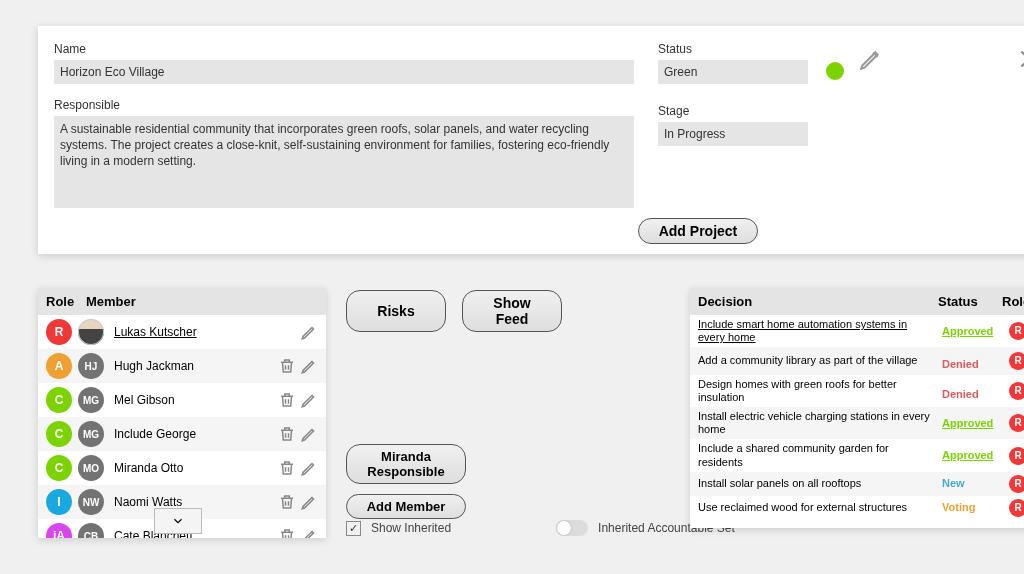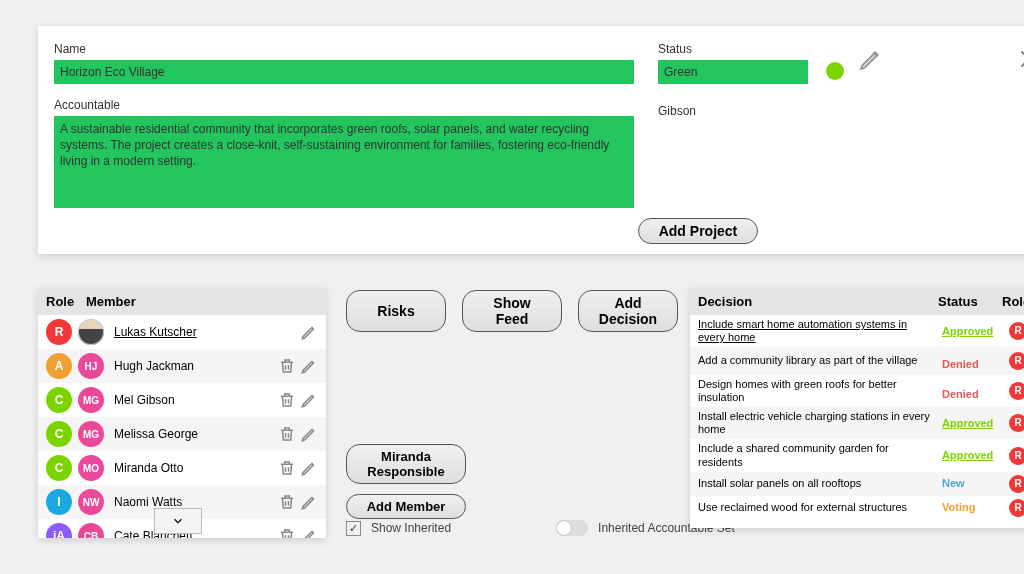--- a/index.html
+++ b/index.html
@@ -3,21 +3,21 @@
 <meta charset="utf-8">
 <style>
 * { box-sizing: border-box; margin: 0; padding: 0; font-family: "Segoe UI", Arial, sans-serif; }
 body { background: #f0f0f0; width: 1024px; height: 574px; position: relative; overflow: hidden; }
 
 
 .card { background: #fff; box-shadow: 0 2px 8px rgba(0,0,0,0.15); position: absolute; }
 .top-card { top: 26px; left: 38px; width: 1020px; height: 228px; padding: 16px; }
 
 .field-label { font-size: 12px; color: #333; margin-bottom: 4px; }
-.field-input { background: #22c55e; border: none; padding: 5px 6px; font-size: 12px; color: #333; width: 100%; font-family: inherit; }
+.field-input { background: #e5e5e5; border: none; padding: 5px 6px; font-size: 12px; color: #333; width: 100%; font-family: inherit; }
 .name-group { position: absolute; top: 16px; left: 16px; width: 580px; }
 .desc-group { position: absolute; top: 72px; left: 16px; width: 580px; }
 .desc-group textarea { height: 92px; resize: none; line-height: 1.35; }
 
 .status-group { position: absolute; top: 16px; left: 620px; width: 150px; }
 .stage-group { position: absolute; top: 78px; left: 620px; width: 150px; }
 
 .status-dot { position: absolute; top: 36px; left: 788px; width: 18px; height: 18px; border-radius: 50%; background: #7bd400; }
 .pencil-top { position: absolute; top: 20px; left: 820px; width: 26px; height: 26px; color: #999; cursor: pointer; }
 .close-x { position: absolute; top: 20px; right: 16px; width: 26px; height: 26px; color: #888; cursor: pointer; }
@@ -26,21 +26,21 @@
 .add-project-btn { position: absolute; bottom: 10px; left: 600px; width: 120px; text-align: center; }
 
 
 .members-panel { top: 288px; left: 38px; width: 288px; height: 250px; overflow: hidden; }
 .members-header { display: flex; padding: 6px 8px; font-size: 13px; font-weight: 700; background: #e4e4e4; }
 .members-header .col-role { width: 40px; }
 .members-header .col-member { flex: 1; }
 .mrow { display: flex; align-items: center; padding: 4px 8px; font-size: 12px; }
 .mrow.alt { background: #f5f5f5; }
 .role-dot { width: 26px; height: 26px; border-radius: 50%; color: #fff; font-weight: 700; font-size: 12px; display: flex; align-items: center; justify-content: center; }
-.avatar-dot { width: 26px; height: 26px; border-radius: 50%; background: #ec4899; color: #fff; font-size: 10px; font-weight: 600; display: flex; align-items: center; justify-content: center; margin-left: 6px; position: relative; overflow: hidden; }
+.avatar-dot { width: 26px; height: 26px; border-radius: 50%; background: #737373; color: #fff; font-size: 10px; font-weight: 600; display: flex; align-items: center; justify-content: center; margin-left: 6px; position: relative; overflow: hidden; }
 .avatar-img { width: 26px; height: 26px; border-radius: 50%; margin-left: 6px; background: linear-gradient(#e8d5c0 40%, #444 40%); box-shadow: inset 0 0 0 1px #ccc; }
 .mname { margin-left: 10px; flex: 1; }
 .mname.underline { text-decoration: underline; }
 .trash-icon, .pencil-icon { width: 18px; height: 18px; color: #888; cursor: pointer; margin-left: 4px; }
 .trash-icon svg, .pencil-icon svg { width: 100%; height: 100%; }
 
 .chevron-box { position: absolute; top: 220px; left: 116px; width: 48px; height: 26px; background: #f4f4f4; border: 1px solid #bbb; display: flex; align-items: center; justify-content: center; cursor: pointer; z-index: 5; }
 
 
 .mid-btns { position: absolute; top: 290px; left: 346px; display: flex; gap: 16px; }
@@ -77,29 +77,30 @@
 </style>
 </head>
 <body>
 
 <div class="card top-card">
   <div class="name-group">
     <div class="field-label">Name</div>
     <input class="field-input" value="Horizon Eco Village" style="">
   </div>
   <div class="desc-group">
-    <div class="field-label">Accountable</div>
+    <div class="field-label">Responsible</div>
     <textarea class="field-input" style="">A sustainable residential community that incorporates green roofs, solar panels, and water recycling systems. The project creates a close-knit, self-sustaining environment for families, fostering eco-friendly living in a modern setting.</textarea>
   </div>
   <div class="status-group">
     <div class="field-label">Status</div>
     <input class="field-input" value="Green" style="">
   </div>
   <div class="stage-group">
-    <div class="field-label">Gibson</div>
+    <div class="field-label">Stage</div>
+    <input class="field-input" value="In Progress" style="">
   </div>
   <div class="status-dot"></div>
   <div class="pencil-top">
     <svg viewBox="0 0 24 24">
         <path d="M3 21l3-1 12-12-2-2L4 18l-1 3z"></path>
         <path d="M14 6l4 4"></path>
       </svg>
   </div>
   <div class="close-x">
     <svg viewBox="0 0 24 24">
@@ -144,21 +145,21 @@
         <span class="trash-icon" style="visibility:visible"><svg viewBox="0 0 24 24">
             <path d="M4 7h16M9 7V4h6v3M6 7l1 13h10l1-13M10 11v6M14 11v6"></path>
           </svg></span>
         <span class="pencil-icon"><svg viewBox="0 0 24 24">
             <path d="M3 21l3-1 12-12-2-2L4 18l-1 3z"></path>
           </svg></span>
       </div>
       <div class="mrow alt">
         <span class="role-dot" style="background:#7bd400">C</span>
         <span class="avatar-dot">MG</span>
-        <span class="mname">Melissa George</span>
+        <span class="mname">Include George</span>
         <span class="trash-icon" style="visibility:visible"><svg viewBox="0 0 24 24">
             <path d="M4 7h16M9 7V4h6v3M6 7l1 13h10l1-13M10 11v6M14 11v6"></path>
           </svg></span>
         <span class="pencil-icon"><svg viewBox="0 0 24 24">
             <path d="M3 21l3-1 12-12-2-2L4 18l-1 3z"></path>
           </svg></span>
       </div>
       <div class="mrow">
         <span class="role-dot" style="background:#7bd400">C</span>
         <span class="avatar-dot">MO</span>
@@ -175,42 +176,41 @@
         <span class="avatar-dot">NW</span>
         <span class="mname">Naomi Watts</span>
         <span class="trash-icon" style="visibility:visible"><svg viewBox="0 0 24 24">
             <path d="M4 7h16M9 7V4h6v3M6 7l1 13h10l1-13M10 11v6M14 11v6"></path>
           </svg></span>
         <span class="pencil-icon"><svg viewBox="0 0 24 24">
             <path d="M3 21l3-1 12-12-2-2L4 18l-1 3z"></path>
           </svg></span>
       </div>
       <div class="mrow">
-        <span class="role-dot" style="background:#8b5cf6">iA</span>
+        <span class="role-dot" style="background:#d946ef">iA</span>
         <span class="avatar-dot">CB</span>
         <span class="mname">Cate Blanchett</span>
         <span class="trash-icon" style="visibility:visible"><svg viewBox="0 0 24 24">
             <path d="M4 7h16M9 7V4h6v3M6 7l1 13h10l1-13M10 11v6M14 11v6"></path>
           </svg></span>
         <span class="pencil-icon"><svg viewBox="0 0 24 24">
             <path d="M3 21l3-1 12-12-2-2L4 18l-1 3z"></path>
           </svg></span>
       </div>
     </div>
   <div class="chevron-box">
     <svg width="14" height="14" viewBox="0 0 24 24">
         <path d="M6 9l6 6 6-6"></path>
       </svg>
   </div>
 </div>
 
 <div class="mid-btns">
   <button class="btn">Risks</button>
   <button class="btn">Show Feed</button>
-  <button class="btn">Add Decision</button>
 </div>
 <div class="mid-lower">
   <button class="btn">Miranda Responsible</button>
   <button class="btn">Add Member</button>
 </div>
 <div class="check-row">
   <span class="chk">✓</span>
   <span>Show Inherited</span>
   <span class="toggle-spacer"></span>
   <span class="toggle"></span>

